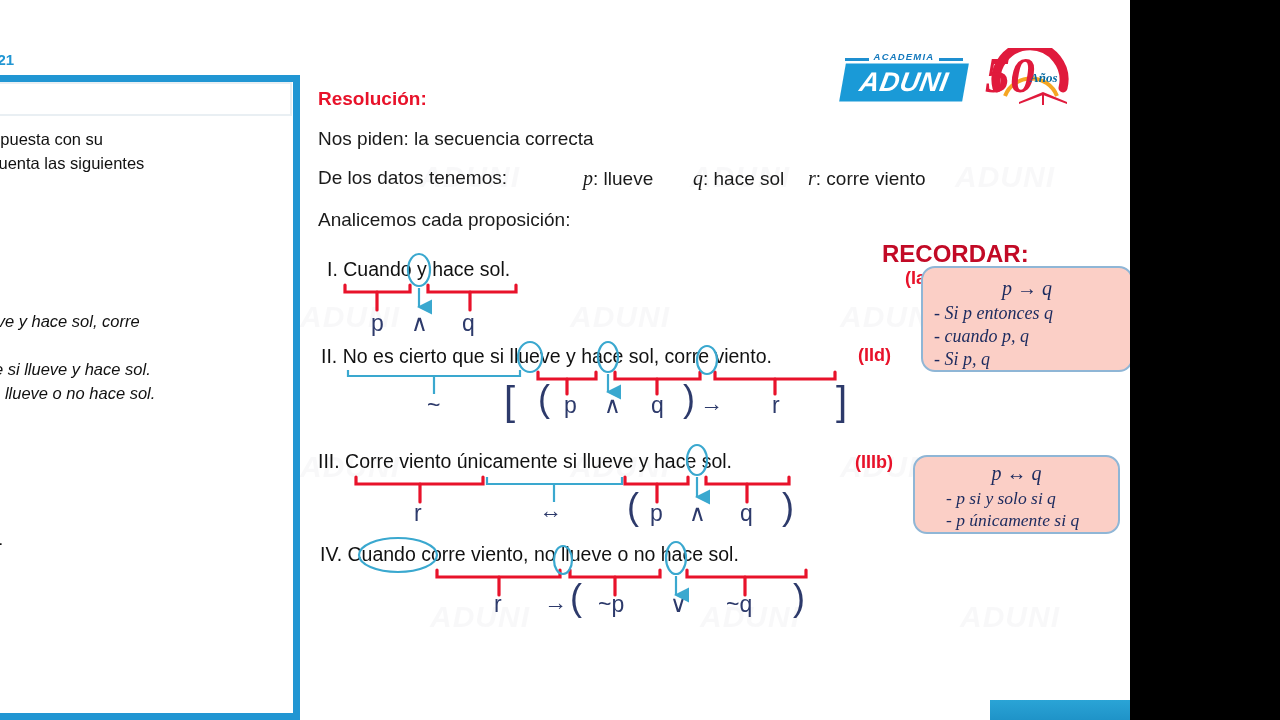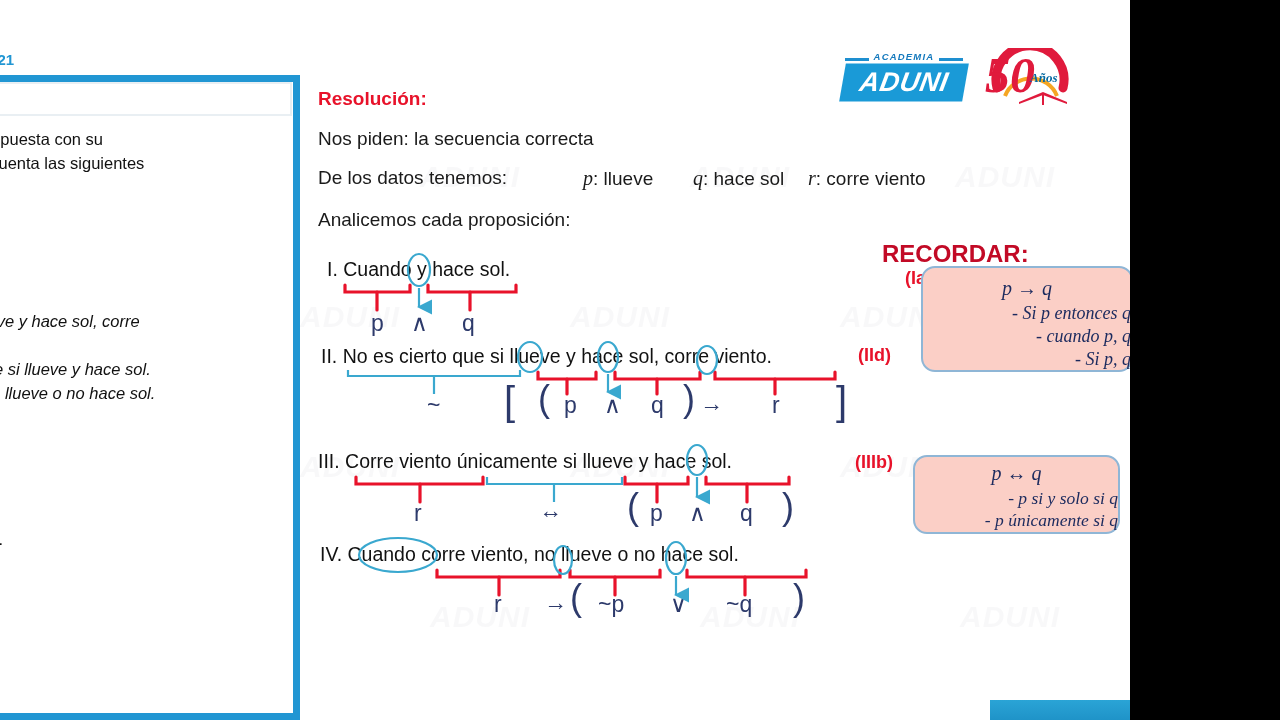--- a/index.html
+++ b/index.html
@@ -203,24 +203,24 @@
     font-family: "Liberation Serif", serif;
     color: #1b2a5e;
   }
   .rec1 { left: 921px; top: 266px; width: 212px; height: 106px; }
   .rec2 { left: 913px; top: 455px; width: 207px; height: 79px; }
   .rec-head {
     text-align: center; font-style: italic; font-size: 20px;
     margin-top: 9px; margin-bottom: 2px;
   }
   .rec-li {
-    font-style: italic; font-size: 18px; line-height: 23px; text-align: right;
+    font-style: italic; font-size: 18px; padding-left: 11px; line-height: 23px;
   }
   .rec2 .rec-head { margin-top: 5px; }
-  .rec2 .rec-li { font-size: 17.5px; line-height: 22px; }
+  .rec2 .rec-li { font-size: 17.5px; line-height: 22px; margin-left: 20px; }
 
   .op { font-family: "Liberation Serif", serif; }
 </style>
 </head>
 <body>
 
 <div id="root">
 
   <div class="wm" style="left:150px; top:160px;">ADUNI</div>
   <div class="wm" style="left:420px; top:160px;">ADUNI</div>

